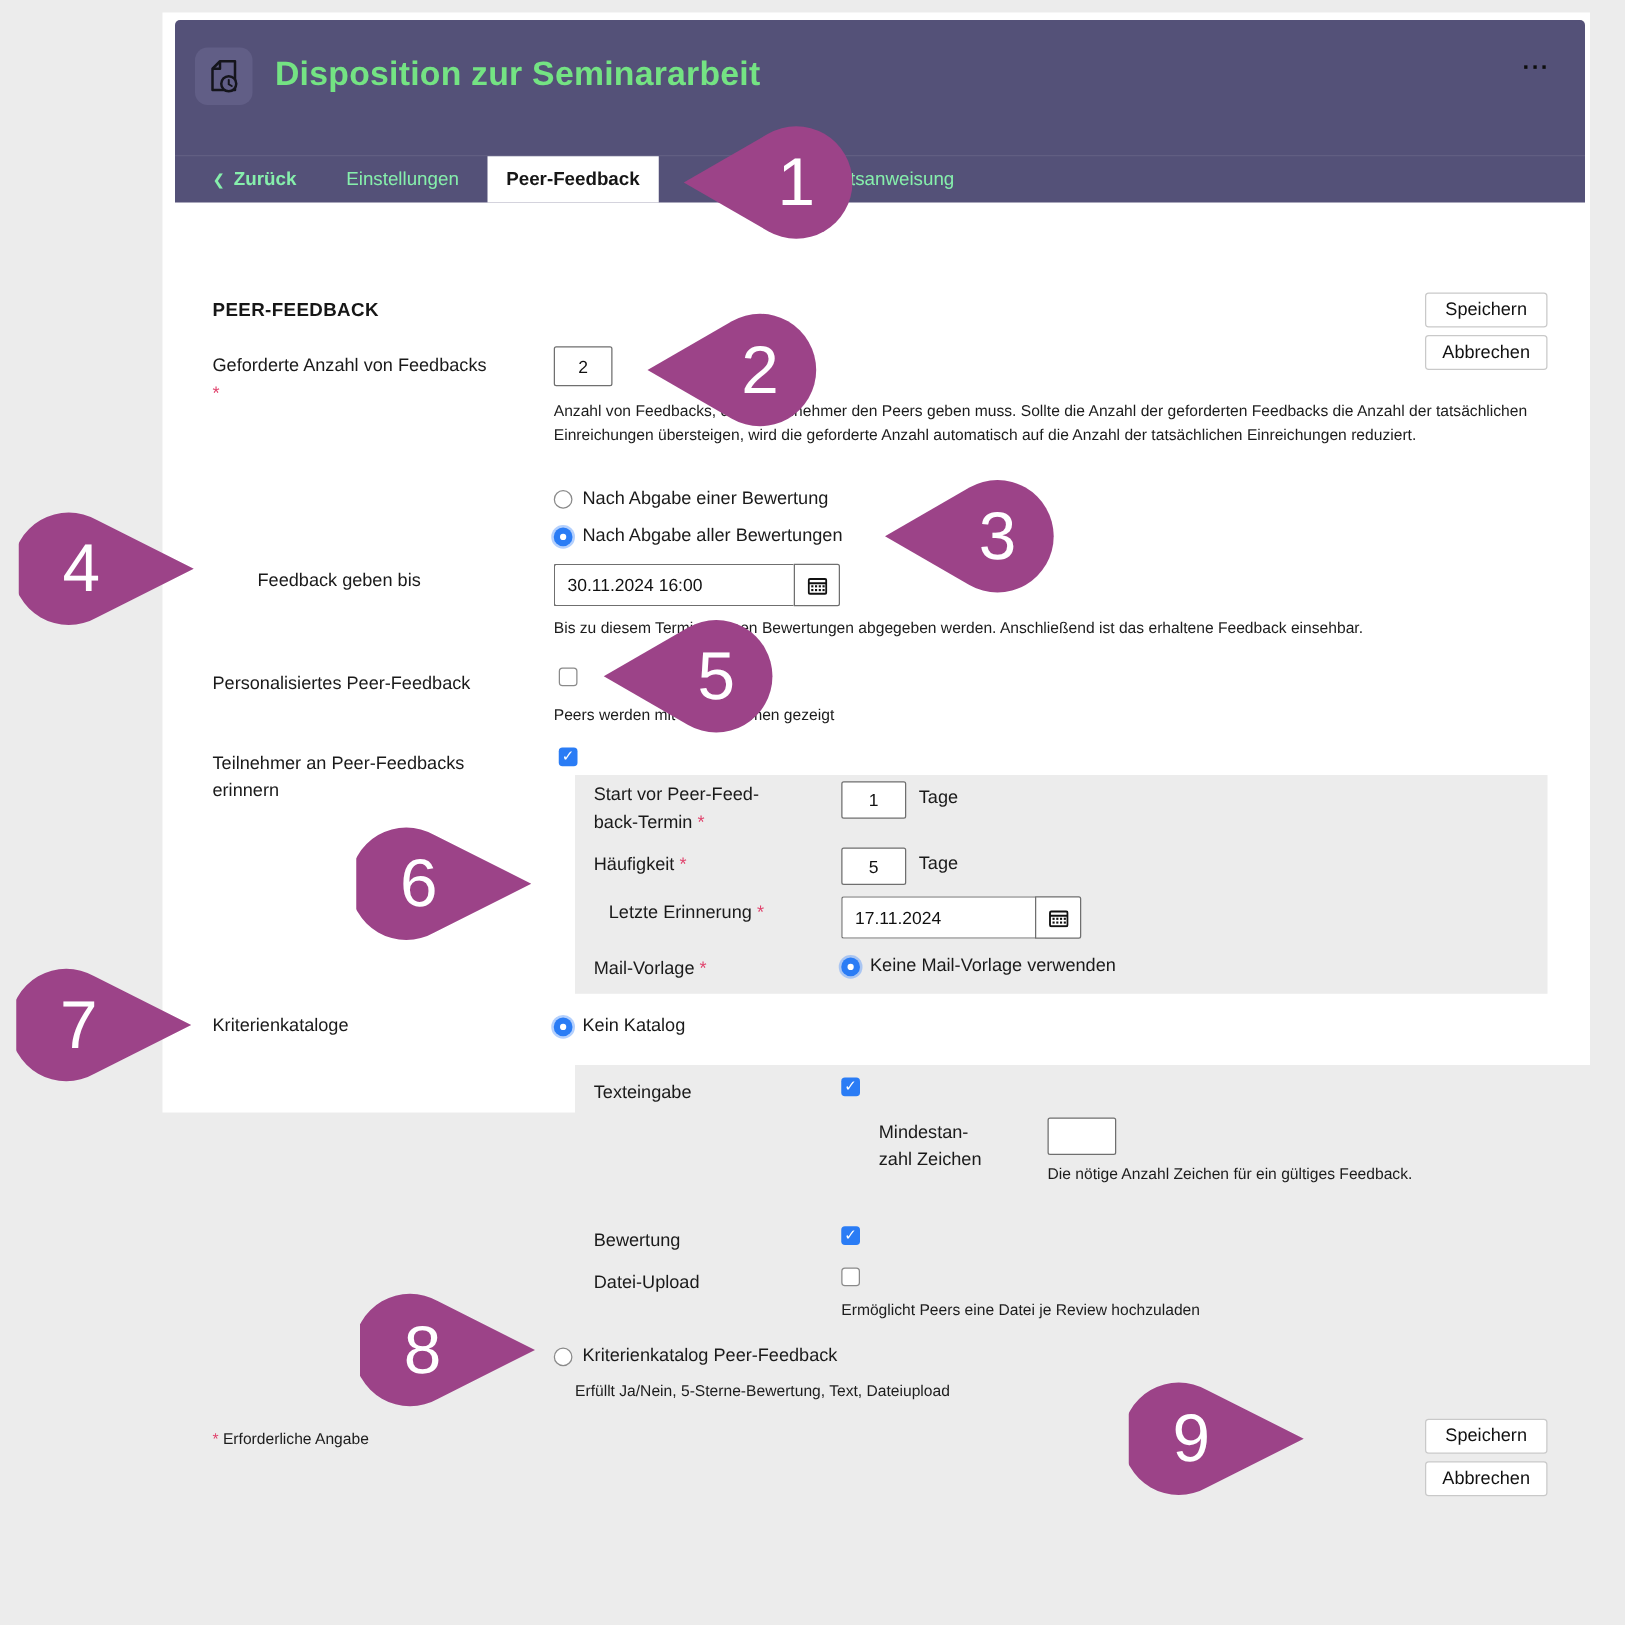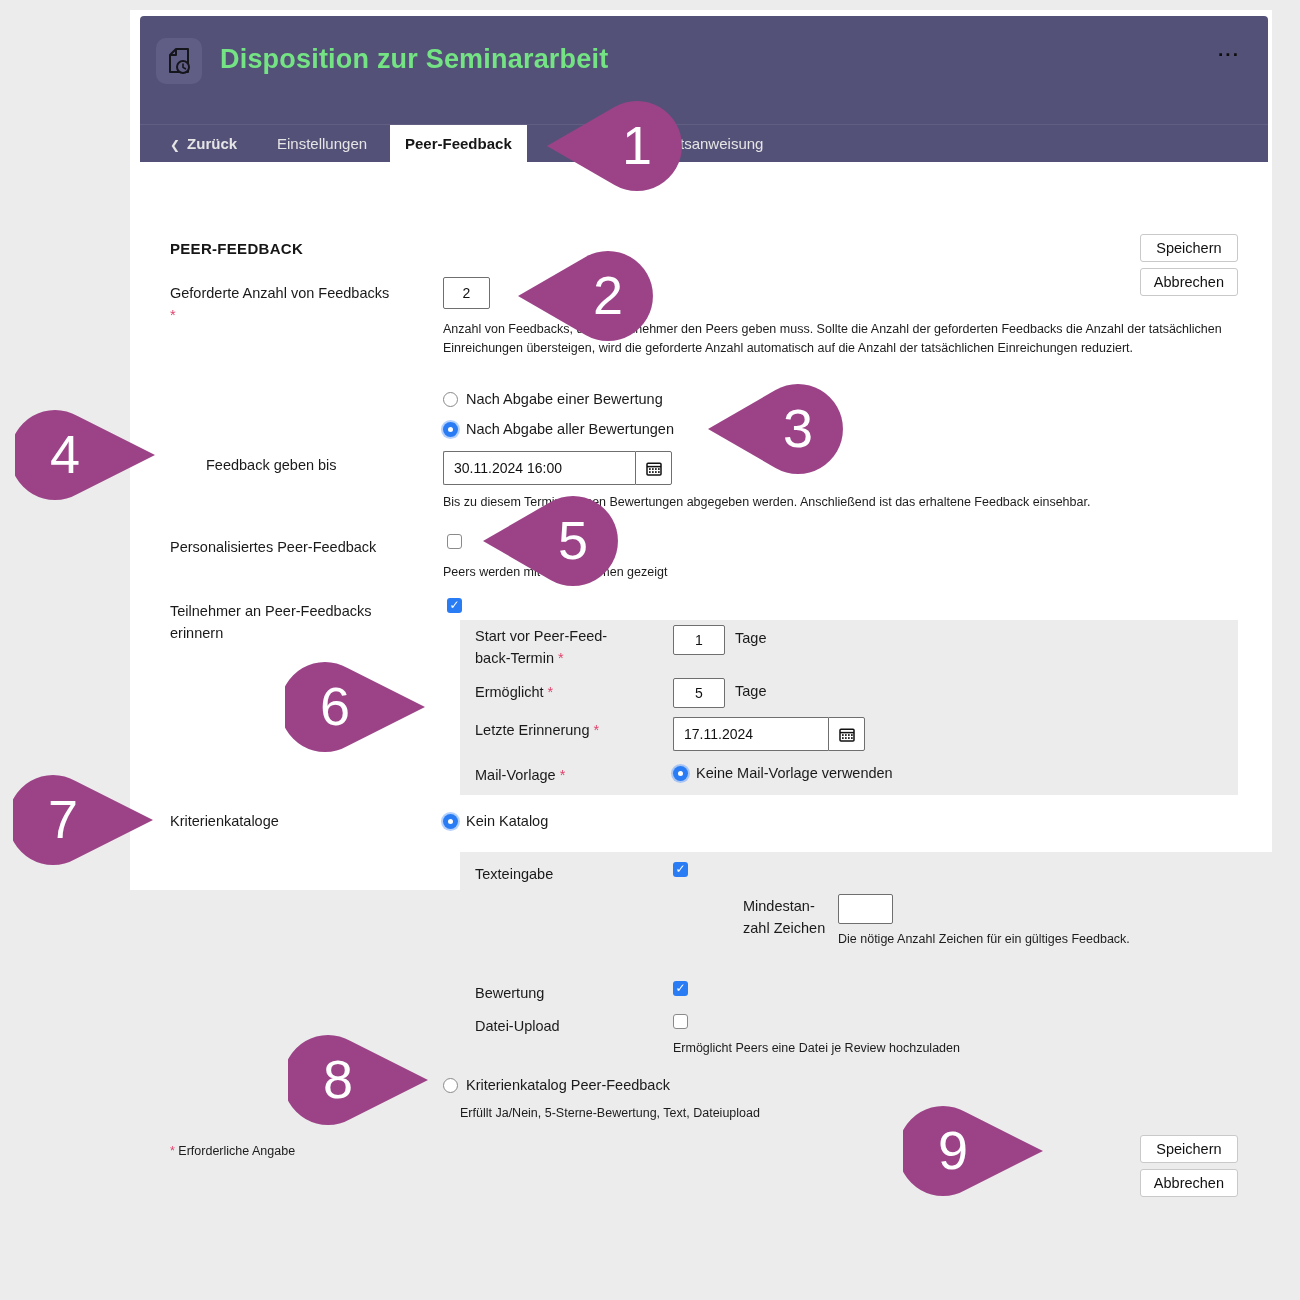--- a/index.html
+++ b/index.html
@@ -7,21 +7,21 @@
   .stage{position:relative;width:1300px;height:1300px;background:#ececec;overflow:hidden;}
   .card{position:absolute;left:130px;top:10px;width:1142px;height:880px;background:#ffffff;}
   .abs{position:absolute;}
 
   
   .titlebar{position:absolute;left:10px;top:6px;width:1128px;height:146px;background:#545178;border-radius:4px 4px 0 0;}
   .obj-icon{position:absolute;left:16px;top:22px;width:46px;height:46px;border-radius:10px;background:#615e86;display:flex;align-items:center;justify-content:center;}
   .page-title{position:absolute;left:80px;top:28px;margin:0;font-size:27px;font-weight:700;color:#74e383;letter-spacing:.2px;}
   .more-dots{position:absolute;right:28px;top:28px;font-size:19px;font-weight:700;color:#0d0d0d;letter-spacing:1px;cursor:pointer;}
   .tabbar{position:absolute;left:0;bottom:0;width:100%;height:37px;border-top:1px solid rgba(255,255,255,0.08);}
-  .tabbar a{position:absolute;top:0;height:37px;line-height:37px;font-size:15px;color:#e5e5e5;text-decoration:none;cursor:pointer;white-space:nowrap;}
+  .tabbar a{position:absolute;top:0;height:37px;line-height:37px;font-size:15px;color:#86efac;text-decoration:none;cursor:pointer;white-space:nowrap;}
   .back-link{left:30px;font-weight:600;}
   .back-link .chev{font-size:12px;margin-right:7px;font-weight:700;}
   .tab-1{left:137px;}
   .tab-active{left:250px;background:#ffffff;color:#161616 !important;font-weight:700;padding:0 15px;}
   .tab-3{left:505px;}
 
   
   .section-head{font-size:15px;font-weight:700;letter-spacing:.3px;color:#161616;}
   .btnrow{display:flex;gap:6px;flex-direction:column;}
   .btn{background:#fff;border:1px solid #c9c9c9;border-radius:3px;padding:5px 13px;font-size:14.5px;color:#111;font-family:inherit;cursor:pointer;}
@@ -126,27 +126,27 @@
     <div class="panel" style="left:330px;top:610px;width:778px;height:175px;">
       <div class="abs plbl" style="left:15px;top:6px;width:180px;">
         <span>Start vor Peer-Feed-</span><br>
         <span>back-Termin</span>
         <span class="req">*</span>
       </div>
       <input class="abs tinput numS" style="left: 213px; top: 5px;" value="1">
       <span class="abs unit" style="left:275px;top:10px;">Tage</span>
 
       <div class="abs plbl" style="left:15px;top:62px;">
-        <span>Ermöglicht</span>
+        <span>Häufigkeit</span>
         <span class="req">*</span>
       </div>
       <input class="abs tinput numS" style="left: 213px; top: 58px;" value="5">
       <span class="abs unit" style="left:275px;top:63px;">Tage</span>
 
-      <div class="abs plbl" style="left:15px;top:100px;">
+      <div class="abs plbl" style="left:27px;top:100px;">
         <span>Letzte Erinnerung</span>
         <span class="req">*</span>
       </div>
       <div class="abs dategrp" style="left:213px;top:97px;">
         <input class="tinput" style="width: 155px;" value="17.11.2024">
         <button class="calbtn">
           <svg width="16" height="15" viewBox="0 0 16 15">
             <rect x="1" y="2.2" width="14" height="11.8" rx="1" fill="none" stroke="#111" stroke-width="1.5"></rect>
             <line x1="1" y1="5.6" x2="15" y2="5.6" stroke="#111" stroke-width="1.5"></line>
             <g fill="#111">
@@ -176,21 +176,21 @@
     <div class="abs lbl" style="left:40px;top:800px;">Kriterienkataloge</div>
     <div class="abs optline" style="left:313px;top:803px;text-align:center;">
       <span class="radio sel"></span>
       <span>Kein Katalog</span>
     </div>
 
     <div class="panel" style="left:330px;top:842px;width:778px;height:218px;padding-left:44px;">
       <div class="abs plbl" style="left:15px;top:12px;">Texteingabe</div>
       <span class="abs cb on" style="left:213px;top:10px;">✓</span>
 
-      <div class="abs plbl" style="left:243px;top:44px;width:130px;margin-left:40px;">
+      <div class="abs plbl" style="left:243px;top:44px;width:130px;">
         <span>Mindestan-</span><br>
         <span>zahl Zeichen</span>
       </div>
       <input class="abs tinput" style="left: 378px; top: 42px; width: 55px; height: 30px;" value="">
       <div class="abs byline" style="left:378px;top:78px;width:380px;">Die nötige Anzahl Zeichen für ein gültiges Feedback.</div>
 
       <div class="abs plbl" style="left:15px;top:131px;">Bewertung</div>
       <span class="abs cb on" style="left:213px;top:129px;">✓</span>
 
       <div class="abs plbl" style="left:15px;top:164px;">Datei-Upload</div>

